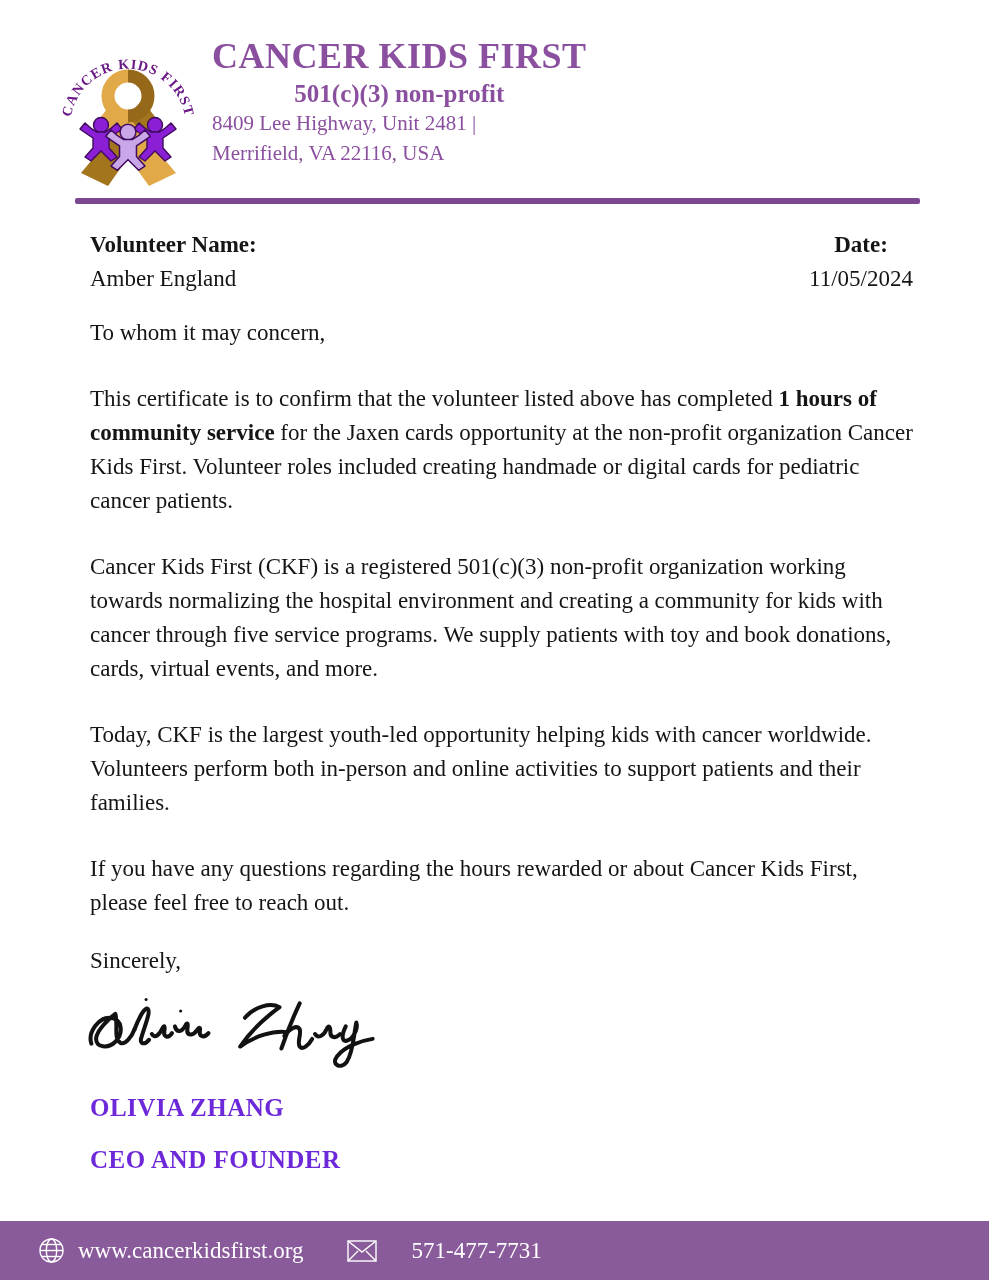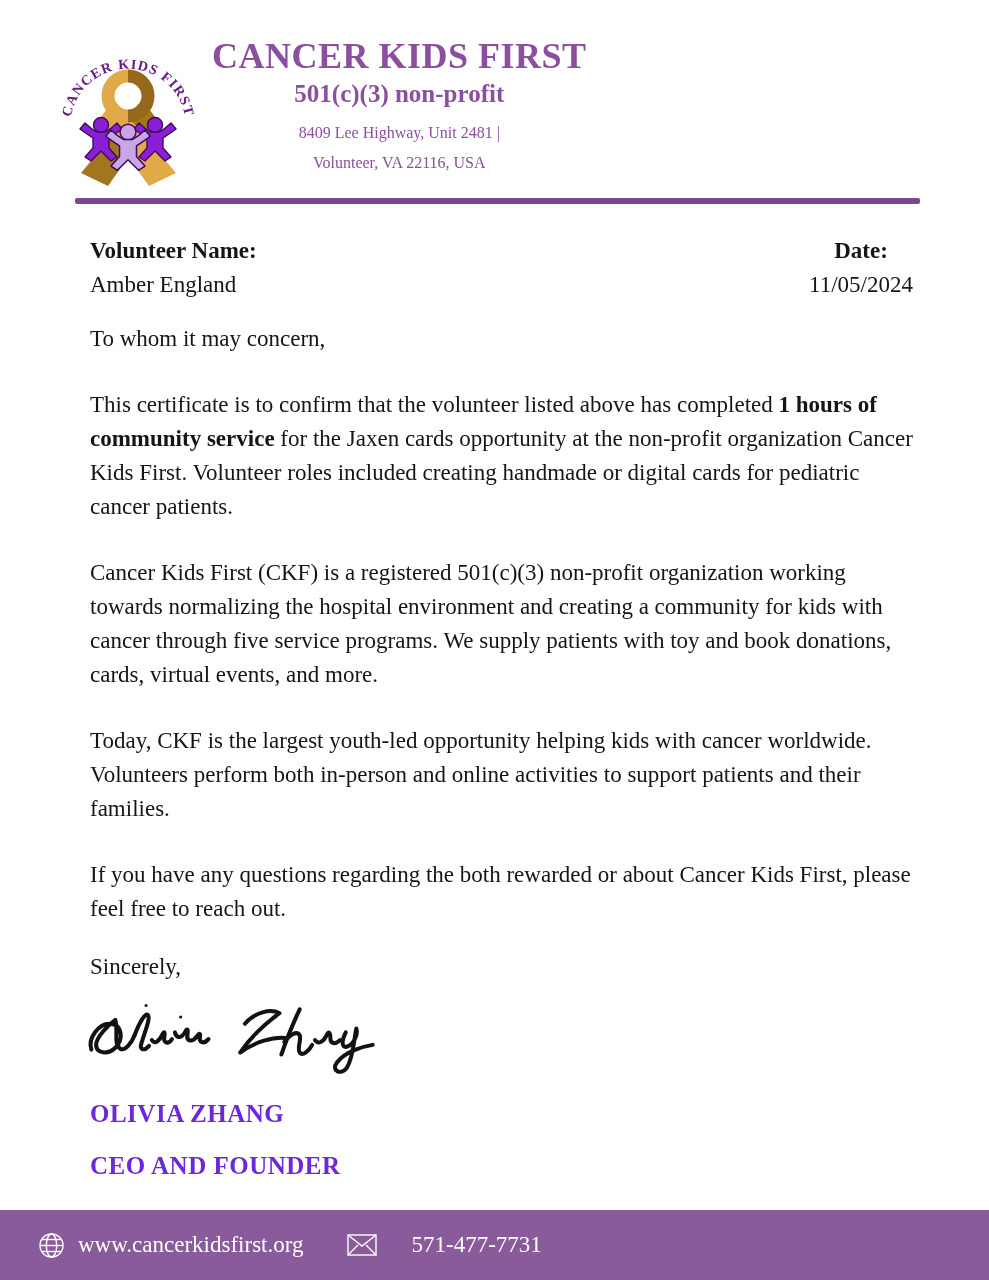--- a/index.html
+++ b/index.html
@@ -30,36 +30,34 @@
     letter-spacing: 0.5px;
     line-height: 1.05;
   }
   .org-type {
     font-size: 25px;
     font-weight: bold;
     margin-top: 4px;
     text-align: center;
   }
   .address {
-    font-size: 16px;
-    margin-top: 10px;
+    font-size: 21px;
     line-height: 30px;
-    text-align: center;
   }
   .divider {
     margin: 10px 0 0 75px;
     width: 845px;
     height: 6px;
     background: #7c4791;
     border-radius: 2px;
   }
 
   
   .content {
-    padding: 30px 76px 0 90px;
+    padding: 24px 76px 0 90px;
     font-size: 23px;
     line-height: 34px;
   }
   .meta-row {
     display: flex;
     justify-content: space-between;
     align-items: flex-start;
   }
   .meta-label { font-weight: bold; }
   .meta-right { text-align: center; }
@@ -78,21 +76,21 @@
     letter-spacing: 0.5px;
     color: #6d28d9;
     line-height: 36px;
   }
 
   
   .footer {
     position: absolute;
     left: 0; bottom: 0;
     width: 989px;
-    height: 70px;
+    height: 59px;
     background: #8a5b9b;
     display: flex;
     align-items: center;
     color: #ffffff;
     font-size: 23px;
     padding-left: 38px;
     box-sizing: border-box;
   }
   .footer-group { display: flex; align-items: center; gap: 13px; }
   .footer-gap1 { margin-left: 44px; }
@@ -131,21 +129,21 @@
         <text font-family="Liberation Serif, serif" font-size="14" font-weight="bold" fill="#6b1a85" letter-spacing="1.2">
           <textPath href="#arcpath" startOffset="50%" text-anchor="middle">CANCER KIDS FIRST</textPath>
         </text>
       </svg>
     </div>
     <div class="header-text">
       <div class="org-name">CANCER KIDS FIRST</div>
       <div class="org-type">501(c)(3) non-profit</div>
       <div class="address">
         <div>8409 Lee Highway, Unit 2481 |</div>
-        <div>Volunteer, VA 22116, USA</div>
+        <div>Merrifield, VA 22116, USA</div>
       </div>
     </div>
   </div>
   <div class="divider"></div>
 
   <div class="content">
 
     <div class="meta-row">
       <div>
         <div class="meta-label">Volunteer Name:</div>
@@ -158,21 +156,21 @@
     </div>
 
     <div class="para salutation">To whom it may concern,</div>
 
     <div class="para"><span>This certificate is to confirm that the volunteer listed above has completed </span><span class="bold">1 hours of community service</span><span> for the Jaxen cards opportunity at the non-profit organization Cancer Kids First. Volunteer roles included creating handmade or digital cards for pediatric cancer patients.</span></div>
 
     <div class="para">Cancer Kids First (CKF) is a registered 501(c)(3) non-profit organization working towards normalizing the hospital environment and creating a community for kids with cancer through five service programs. We supply patients with toy and book donations, cards, virtual events, and more.</div>
 
     <div class="para">Today, CKF is the largest youth-led opportunity helping kids with cancer worldwide. Volunteers perform both in-person and online activities to support patients and their families.</div>
 
-    <div class="para">If you have any questions regarding the both rewarded or about Cancer Kids First, please feel free to reach out.</div>
+    <div class="para">If you have any questions regarding the hours rewarded or about Cancer Kids First, please feel free to reach out.</div>
 
     <div class="para closing">Sincerely,</div>
 
     <div class="signature-block">
       <svg class="signature-svg" viewBox="0 0 330 100">
         <g fill="none" stroke="#121212" stroke-width="4.2" stroke-linecap="round" stroke-linejoin="round">
 
           <path d="M6,58 C2,46 14,30 26,31 C38,32 40,47 31,56 C24,63 10,63 11,52 C12,44 23,33 31,27 C34,39 29,52 36,57 C41,60 48,51 51,43"></path>
           <path d="M51,43 C56,30 62,19 65,22 C68,25 61,41 58,52 C56,58 61,60 66,54"></path>
           <path d="M69,48 C72,53 77,49 80,42 C82,38 83,40 82,45 C81,51 86,53 90,47"></path>

